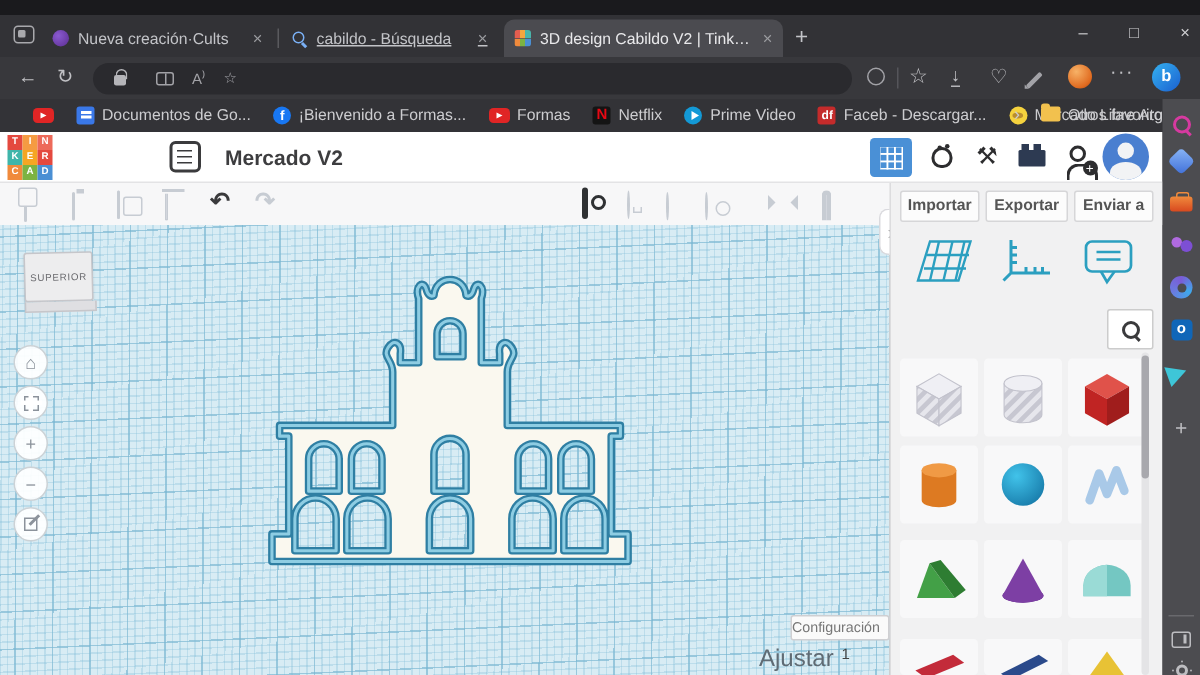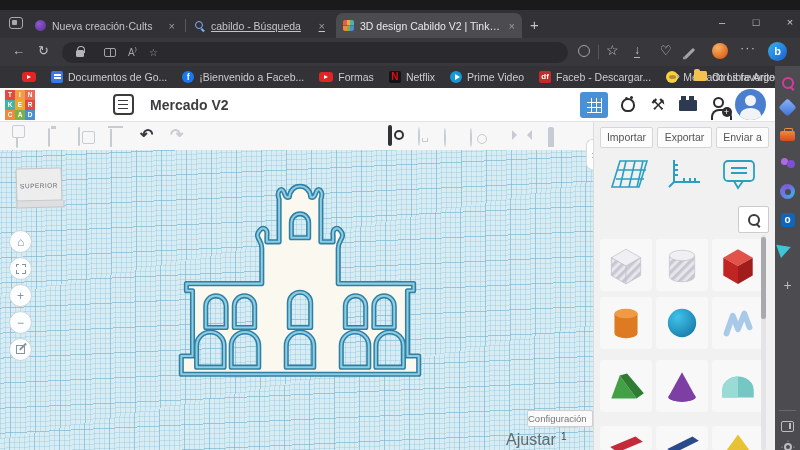--- a/index.html
+++ b/index.html
@@ -126,21 +126,21 @@
   .perspbox{position:relative;width:9px;height:9px;border:1.5px solid #8b929b;}
   .perspbox::after{content:"";position:absolute;left:5px;top:-4px;width:1.5px;height:9px;background:#8b929b;transform:rotate(45deg);}
   .cfgbtn{position:absolute;left:527px;top:260px;width:66px;height:17px;background:#fafafa;border:1px solid #cfcfd2;border-radius:2px;color:#777;font-size:9.5px;text-align:left;line-height:15px;}
   .snaplabel{position:absolute;left:482px;top:281px;color:#5f6b74;font-size:16px;margin-left:24px;}
   .snapval{position:absolute;left:558px;top:279px;width:36px;height:16px;color:#444;font-size:10px;line-height:16px;padding-left:3px;}
   .snapval::after{content:"▾";font-size:7px;margin-left:5px;color:#555;}
   .collapse{position:absolute;left:586px;top:139px;width:15px;height:31px;background:#fff;border:1px solid #dadade;border-right:none;border-radius:6px 0 0 6px;color:#333;font-size:13px;text-align:center;line-height:29px;}
 
   
   .panel{position:absolute;left:593px;top:122px;width:182px;height:328px;background:#f1f1f2;border-left:1px solid #dcdcde;}
-  .pbtn{position:absolute;top:5px;height:21px;background:#fcfcfc;border:1px solid #d6d6d8;border-radius:2px;color:#555;font-size:10.5px;text-align:center;line-height:19px;}
+  .pbtn{position:absolute;top:5px;height:21px;background:#fcfcfc;border:1px solid #d6d6d8;border-radius:2px;color:#555;font-size:10.5px;text-align:center;line-height:19px;font-weight:bold;}
   .ticon{position:absolute;top:36px;}
   .shapesel{position:absolute;left:7px;top:84px;width:132px;height:27px;background:#fff;border:1px solid #ccc;border-radius:2px;color:#444;font-size:11.5px;line-height:25px;padding-left:9px;}
   .spinner{position:absolute;right:7px;top:5px;display:flex;flex-direction:column;gap:1px;color:#555;font-size:5px;line-height:5px;}
   .searchbtn{position:absolute;left:144px;top:84px;width:31px;height:27px;background:#fff;border:1px solid #ccc;border-radius:2px;display:flex;align-items:center;justify-content:center;}
   .cell{position:absolute;width:52px;height:52px;background:#f8f8f9;border-radius:3px;display:flex;align-items:center;justify-content:center;}
   .scrolltrack{position:absolute;left:167px;top:113px;width:5px;height:215px;background:#e4e4e6;border-radius:3px;}
   .scrollthumb{position:absolute;left:0;top:2px;width:5px;height:82px;background:#a8a8ad;border-radius:3px;}
 
   
   .sidebar{position:absolute;left:775px;top:66px;width:25px;height:384px;background:#4c4c50;}
@@ -218,21 +218,21 @@
 
   <div class="bmrow">
     <div class="bmlist">
       <span class="bi-yt"></span>
       <span class="bm">
           <span class="bi bi-docs"></span>
           <span>Documentos de Go...</span>
         </span>
       <span class="bm">
           <span class="bi bi-fb">f</span>
-          <span>¡Bienvenido a Faceb...</span>
+          <span>¡Bienvenido a Formas...</span>
         </span>
       <span class="bm">
           <span class="bi-yt"></span>
           <span>Formas</span>
         </span>
       <span class="bm">
           <span class="bi bi-nf">N</span>
           <span>Netflix</span>
         </span>
       <span class="bm">

